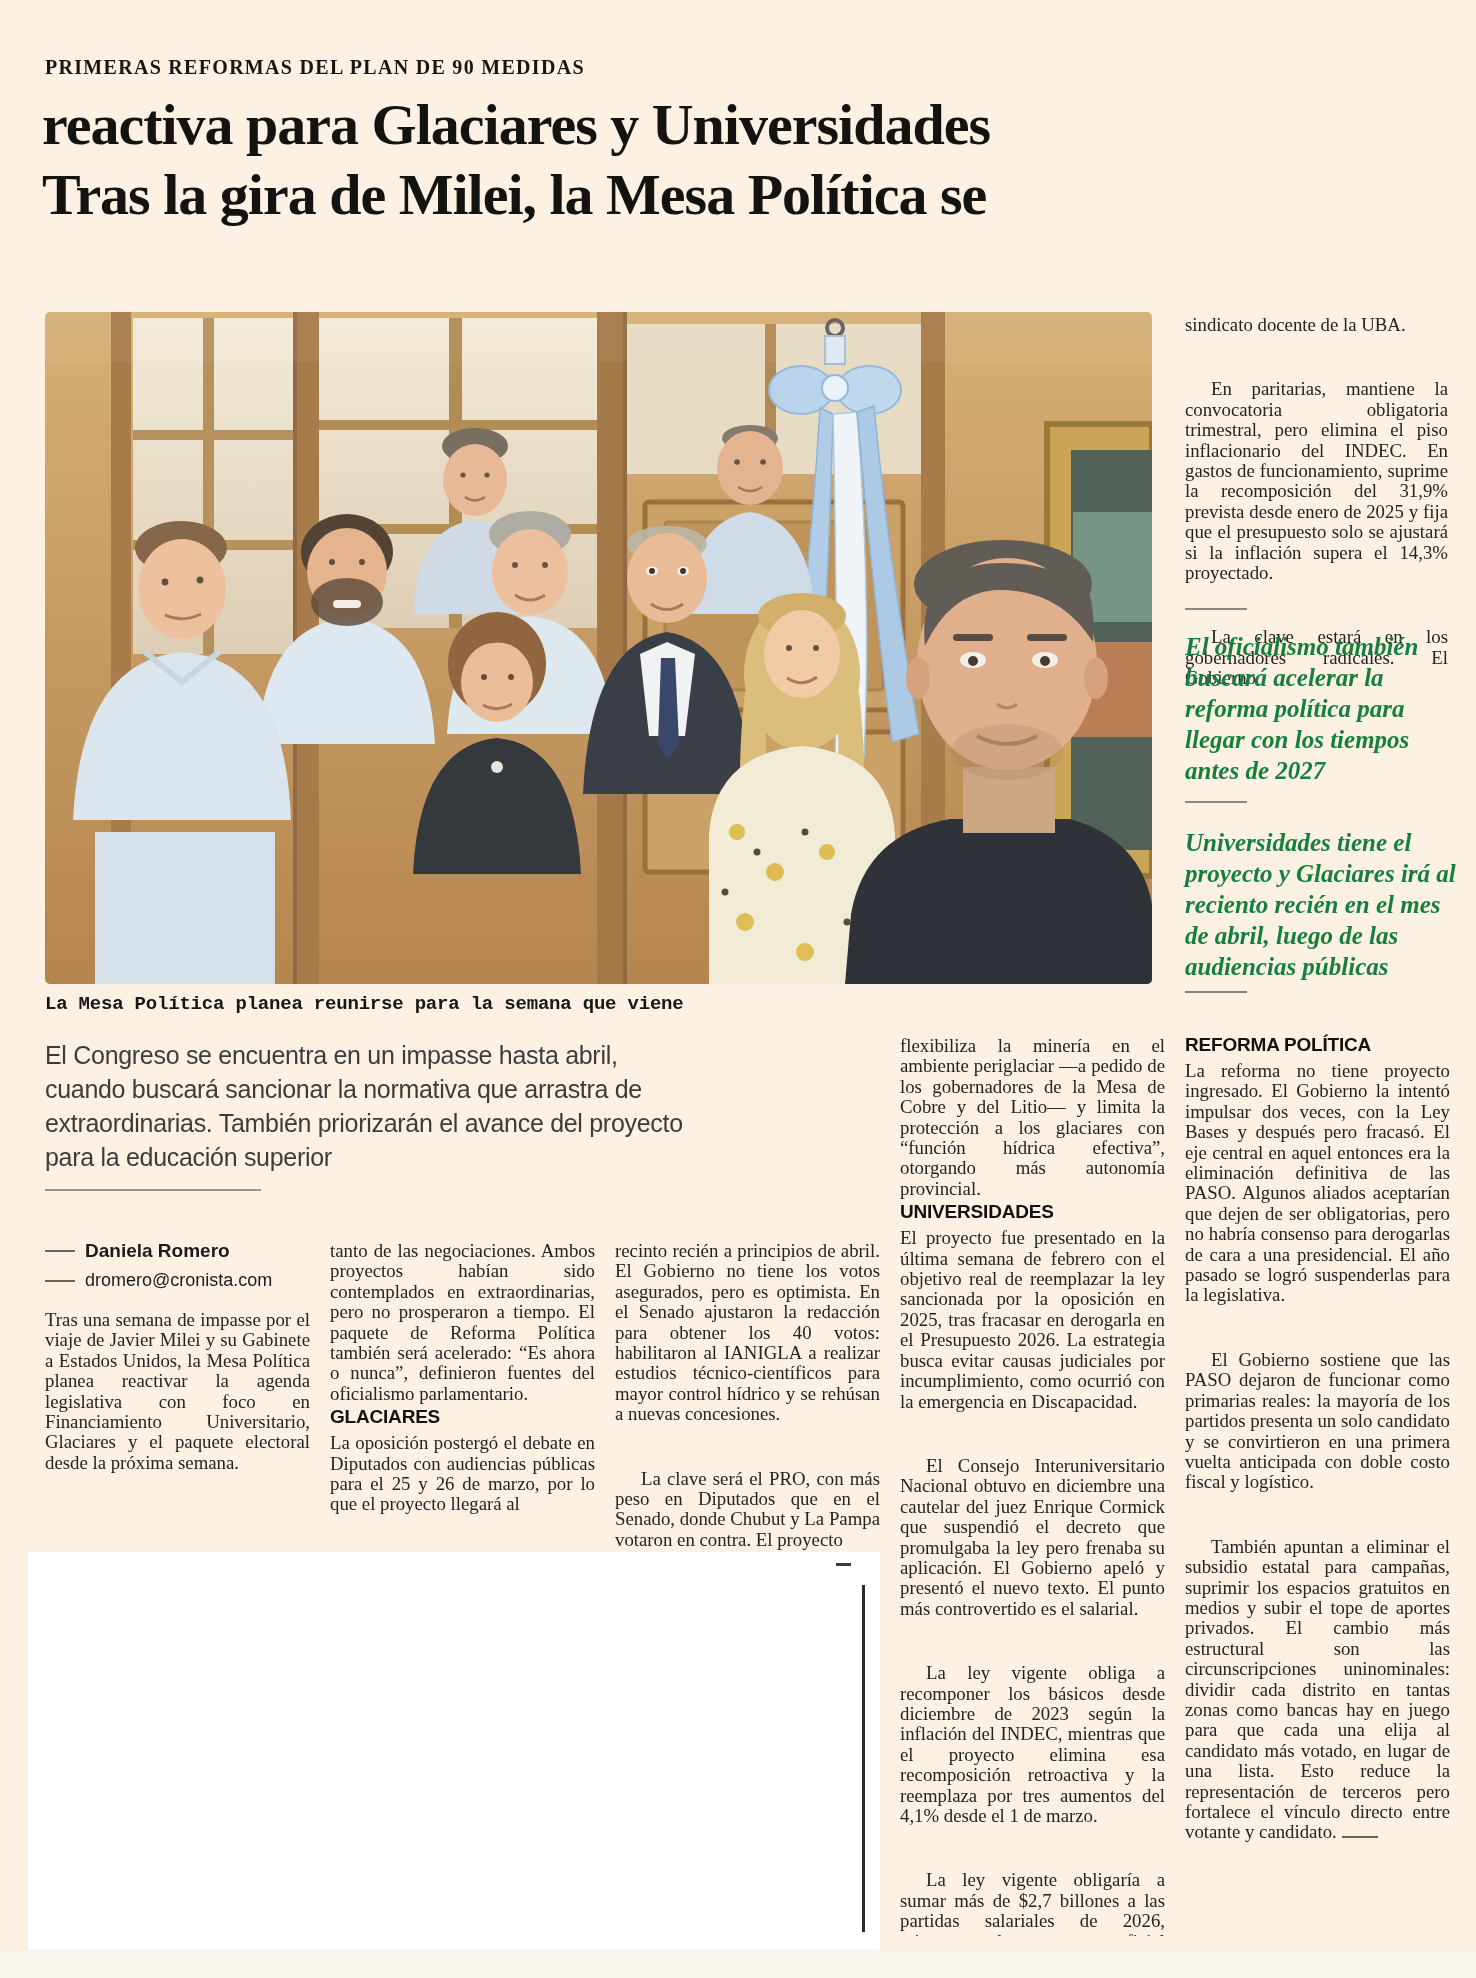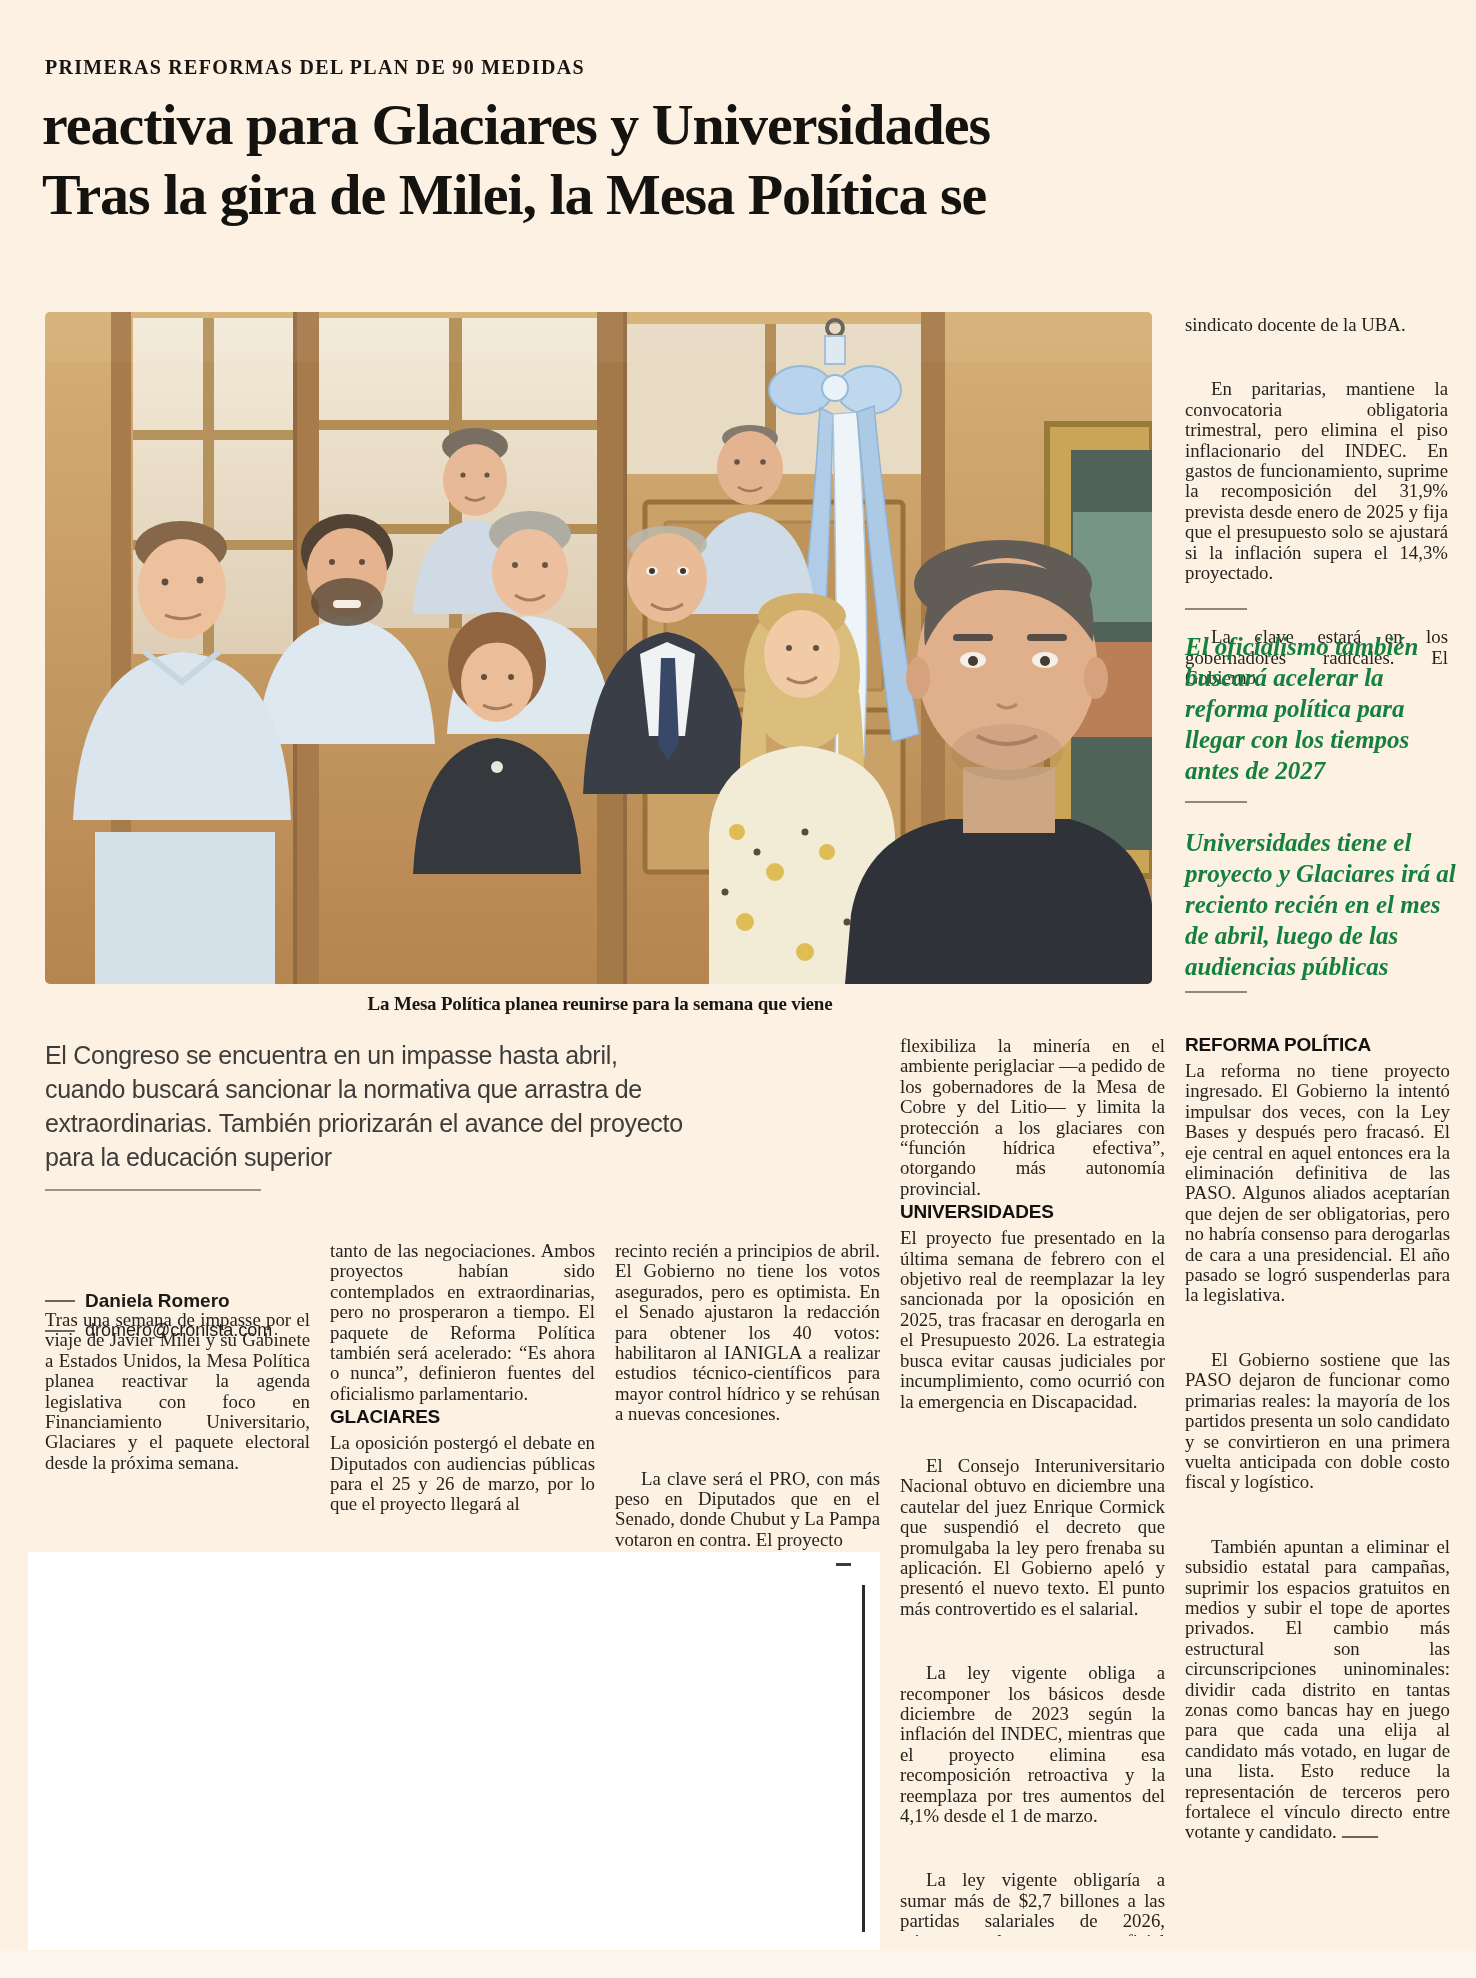--- a/index.html
+++ b/index.html
@@ -21,34 +21,34 @@
     left:42px;top:90px;width:1300px;
     font-family:"Liberation Serif",serif;font-weight:700;
     font-size:58px;line-height:70px;letter-spacing:-1px;color:#15130f;
   }
 
   
   .photo{left:45px;top:312px;width:1107px;height:672px;border-radius:5px;overflow:hidden;}
   .photo svg{display:block;width:100%;height:100%;}
   .caption{
     left:45px;top:993px;width:1110px;
-    font-family:Liberation Serif, serif;font-weight:700;
-    font-size:19px;letter-spacing:-0.2px;color:#191715;text-align:center;
+    font-family:Liberation Mono, monospace;font-weight:700;
+    font-size:19px;letter-spacing:-0.2px;color:#191715;
   }
 
   
   .deck{
     left:45px;top:1038px;width:658px;
     font-family:"Liberation Sans",sans-serif;
     font-size:25px;line-height:34px;letter-spacing:-0.3px;color:#3e3c39;
   }
   .deck-rule{left:45px;top:1189px;width:216px;height:2px;background:#9b948b;}
 
   
-  .byline{left:45px;top:1290px;width:280px;font-family:"Liberation Sans",sans-serif;color:#1d1b19;}
+  .byline{left:45px;top:1240px;width:280px;font-family:"Liberation Sans",sans-serif;color:#1d1b19;}
   .byrow{display:flex;align-items:center;margin-bottom:8px;}
   .bydash{width:30px;height:2px;background:#6b655e;margin-right:10px;flex:none;}
   .byauthor{font-weight:700;font-size:19px;}
   .byemail{font-size:18px;}
 
   
   .col{width:265px;font-family:"Liberation Serif",serif;font-size:18.8px;line-height:20.4px;
        color:#26231f;text-align:justify;}
   .col p{margin:0;}
   .col p.ind{text-indent:26px;margin-top:44px;}

